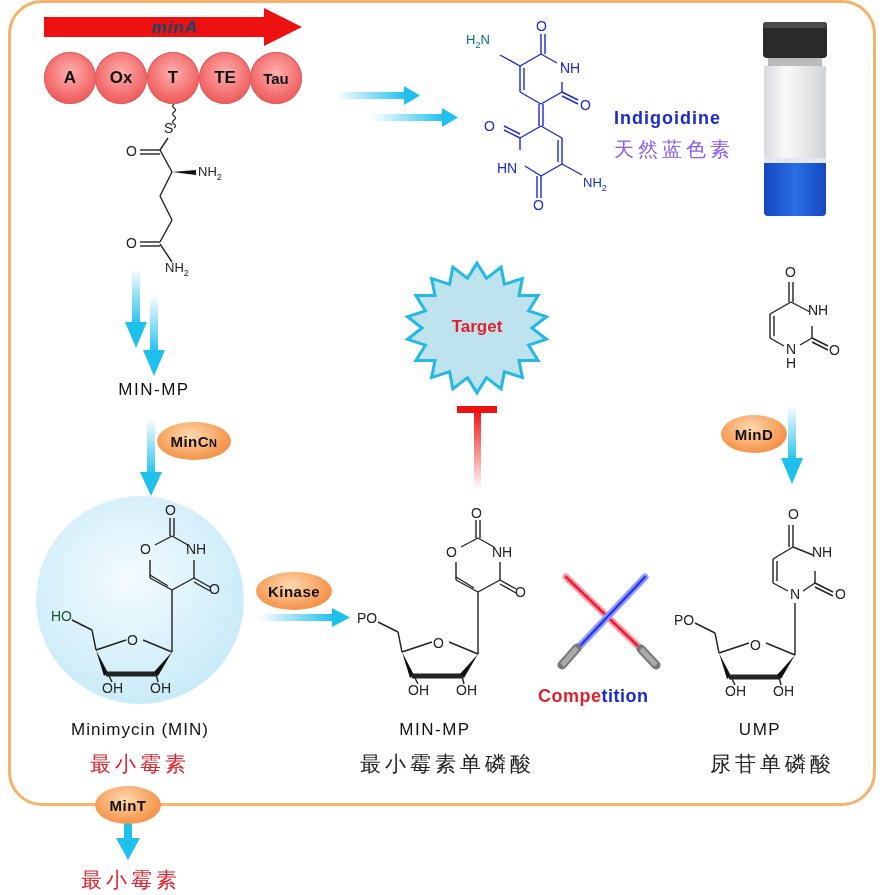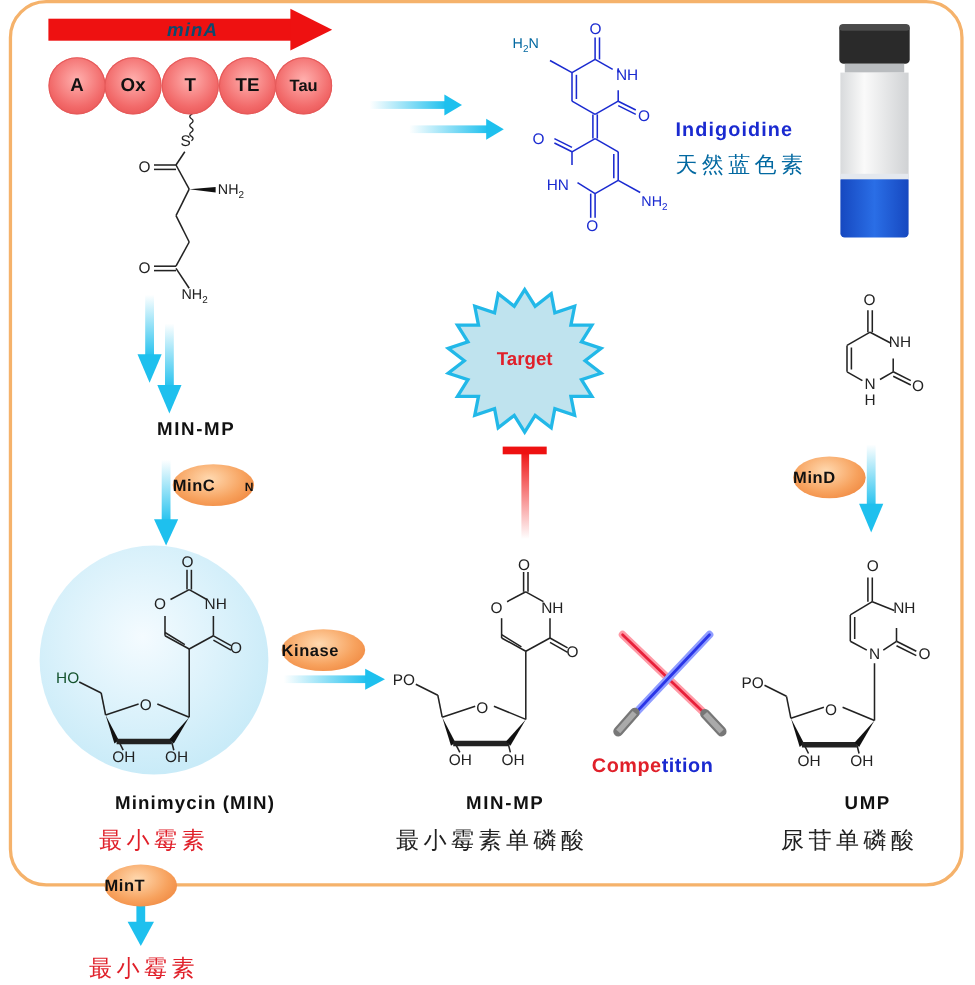--- a/index.html
+++ b/index.html
@@ -1,34 +1,34 @@
 <!DOCTYPE html>
 <html><head>
 <meta charset="utf-8">
 <style>
   html, body { margin: 0; padding: 0; background: #ffffff; }
   body { width: 886px; height: 895px; position: relative; overflow: hidden;
          font-family: "Liberation Sans", "DejaVu Sans", sans-serif; }
   .abs { position: absolute; }
   .frame { position: absolute; left: 8px; top: 0px; width: 868px; height: 806px;
            border: 3px solid #f5b26b; border-radius: 34px; box-sizing: border-box; }
-  .bold-label { font-weight: bold; color: #111; font-size: 17px; letter-spacing: 1.5px; text-align: right; }
+  .bold-label { font-weight: normal; color: #111; font-size: 17px; letter-spacing: 1.5px; text-align: center; }
   .cn-black { color: #222; font-size: 21px; letter-spacing: 4px; text-align: right; font-family: "DejaVu Sans", sans-serif; }
   .cn-red { color: #e0202a; font-size: 21px; letter-spacing: 4px; text-align: center; font-family: "DejaVu Sans", sans-serif; }
   .enzyme { position: absolute; border-radius: 50%;
             background: radial-gradient(ellipse at 45% 35%, #ffd9b0 0%, #f7a25e 55%, #ec7a30 100%);
-            display: flex; align-items: center; justify-content: space-between;
+            display: flex; align-items: center; justify-content: center;
             font-weight: bold; color: #111; font-size: 15px; letter-spacing: 0.5px; }
   .domain-ball { position: absolute; width: 52px; height: 52px; border-radius: 50%;
                  background: radial-gradient(circle at 50% 40%, #ffb0ae 0%, #f26a6a 60%, #e34646 100%);
                  box-shadow: 0 0 0 1px #e55a5a inset;
                  display: flex; align-items: center; justify-content: center;
                  font-weight: bold; font-size: 17px; color: #111; }
   .indigo-name { color: #1a2ad0; font-weight: bold; font-size: 18px; letter-spacing: 1px; }
-  .indigo-cn { color: #0369a1; font-size: 20px; letter-spacing: 4px; font-family: "DejaVu Sans", sans-serif; }
+  .indigo-cn { color: #8b5cf6; font-size: 20px; letter-spacing: 4px; font-family: "DejaVu Sans", sans-serif; }
 </style>
 </head>
 <body>
 
 <div class="frame"></div>
 
 <svg class="abs" style="left:0;top:0" width="886" height="895">
   <defs>
     <linearGradient id="gradDown" x1="0" y1="0" x2="0" y2="1">
       <stop offset="0" stop-color="#1ec0ee" stop-opacity="0"></stop>

